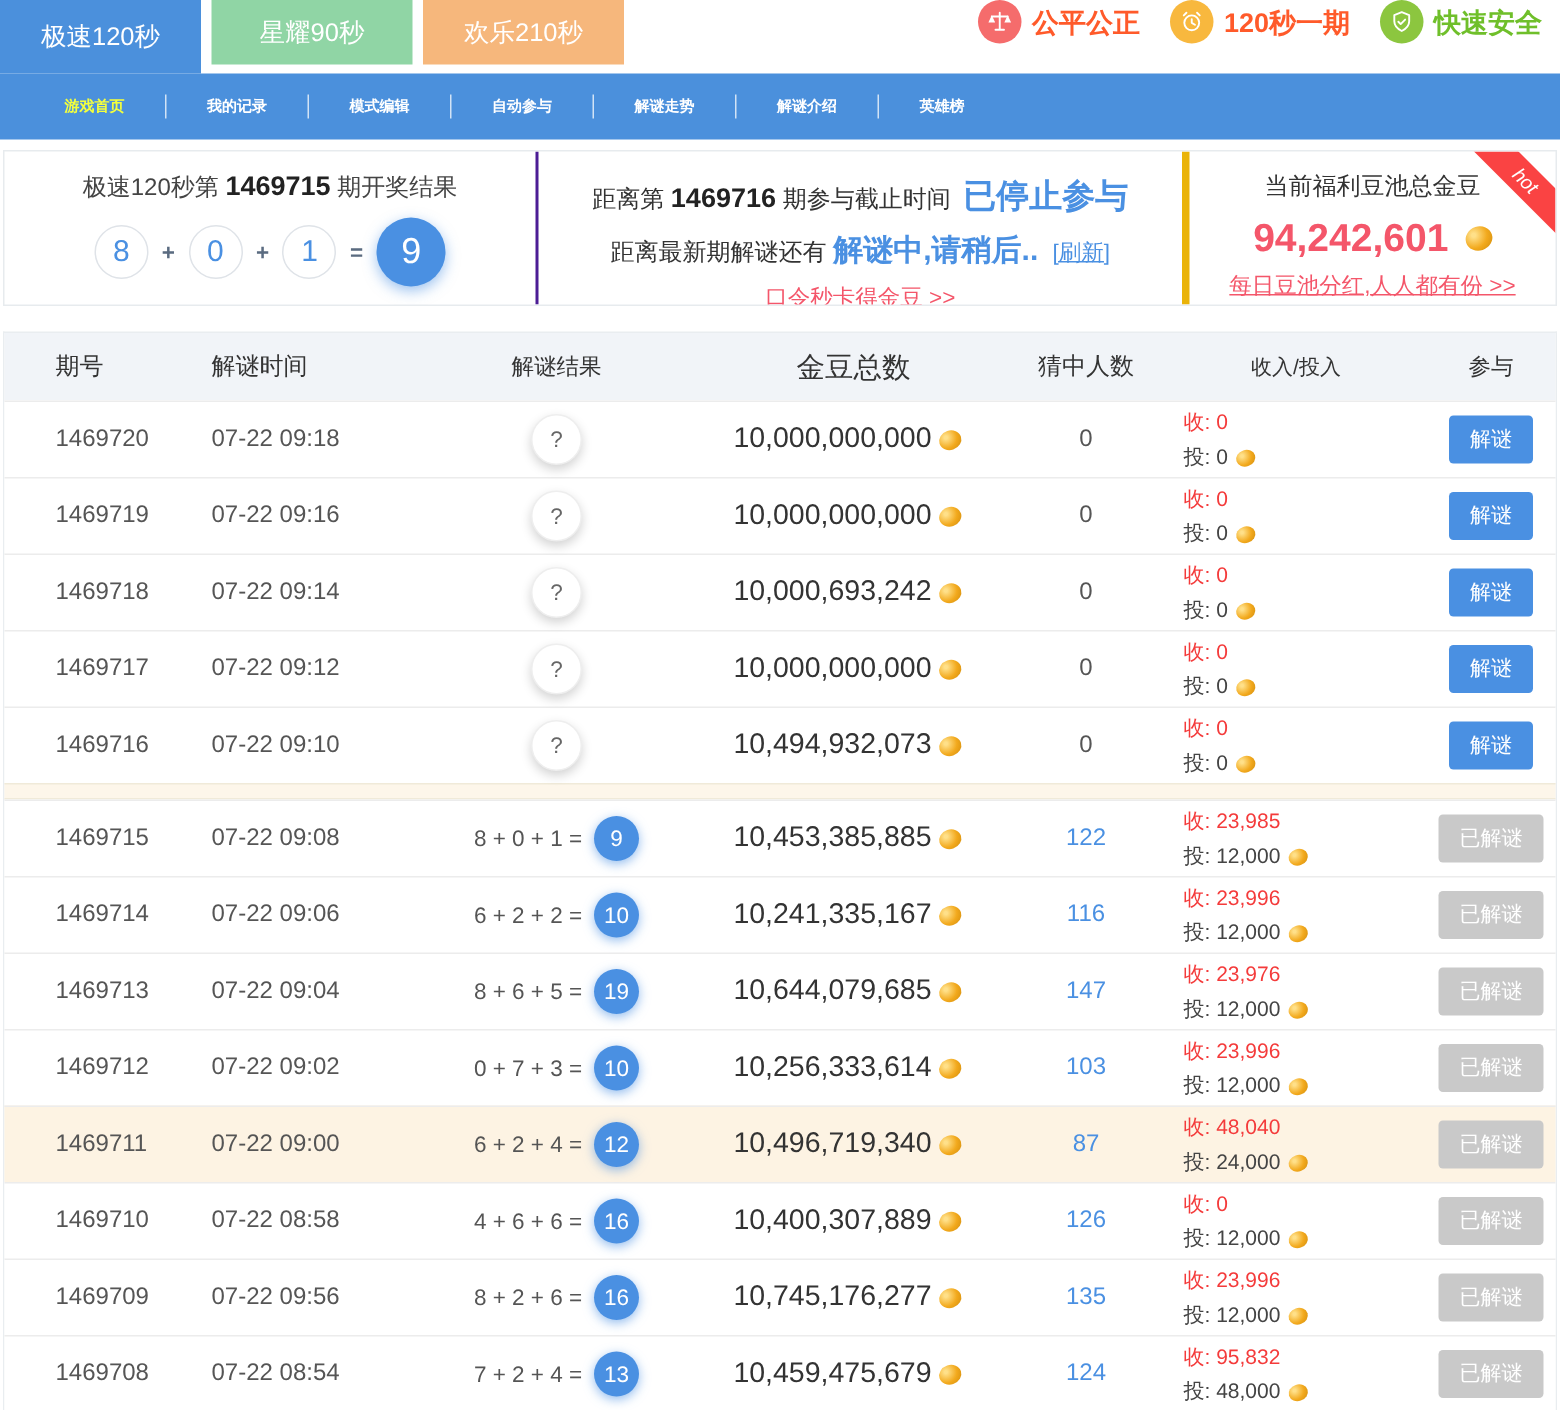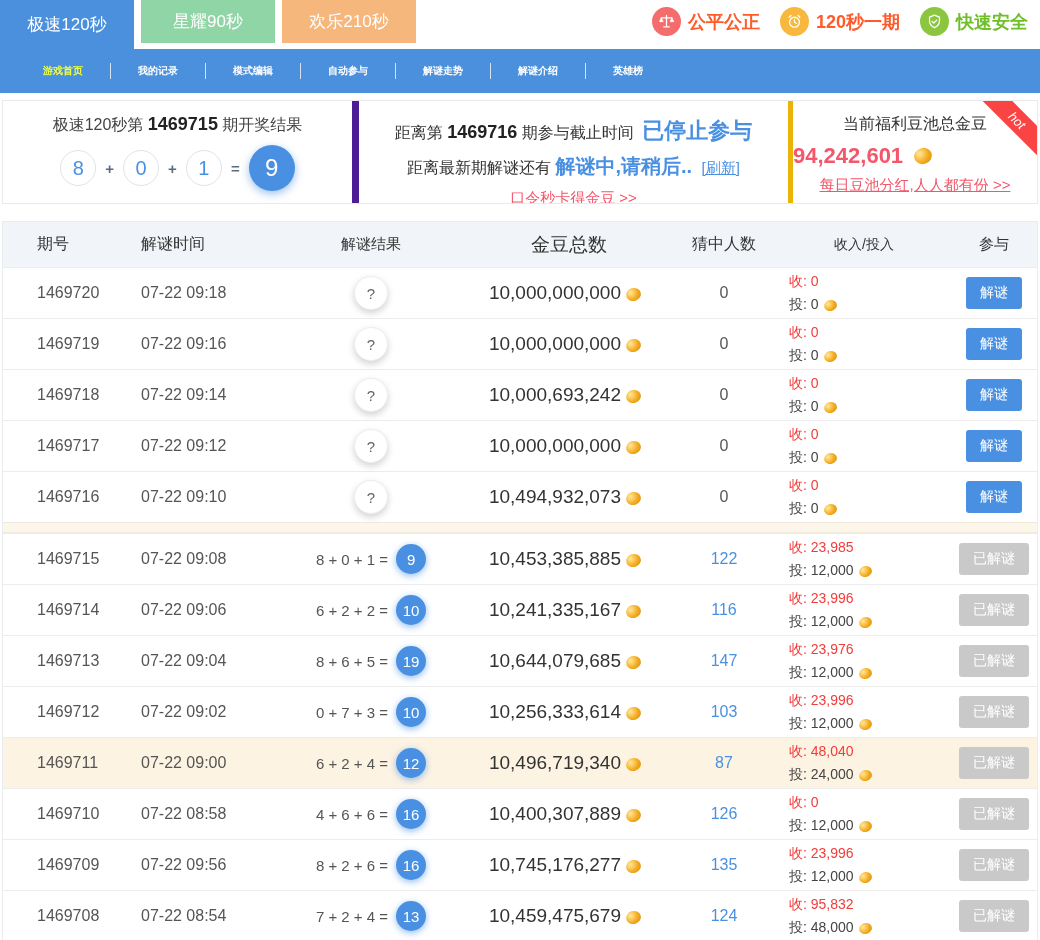--- a/index.html
+++ b/index.html
@@ -10,56 +10,56 @@
   
   .tabs-row { display: flex; height: 49px; background: #fff; align-items: flex-start; }
   .tab {
     width: 134px; height: 43px; margin-right: 7px; display: flex;
     align-items: center; justify-content: center; color: #fff; font-size: 17px;
     cursor: pointer; flex: 0 0 auto;
   }
   .tab.active { background: #4b90dc; height: 49px; }
   .tab.green  { background: #90d5a5; }
   .tab.orange { background: #f6b77c; }
-  .badges { margin-left: auto; display: flex; align-items: center; gap: 20px; height: 43px; padding-right: 12px; }
+  .badges { margin-left: auto; display: flex; align-items: flex-start; gap: 20px; height: 43px; padding-right: 12px; }
   .badge { display: flex; align-items: center; gap: 7px; font-size: 18px; font-weight: bold; }
   .badge-circle { width: 29px; height: 29px; border-radius: 50%; display: flex; align-items: center; justify-content: center; flex: 0 0 auto; }
   .bc-red   { background: #f56c6c; }
   .bc-orange{ background: #f8b83e; }
   .bc-green { background: #8cc63f; }
   .bt-red   { color: #ff5a2a; }
   .bt-green { color: #6fbf2a; }
   
   .nav { height: 44px; background: #4b90dc; display: flex; align-items: center; padding-left: 16px; }
   .nav-item { color: #fff; font-size: 10px; font-weight: bold; padding: 0 27px; cursor: pointer; white-space: nowrap; }
   .nav-item.active { color: #f3ff3d; }
   .nav-div { width: 1px; height: 16px; background: rgba(255,255,255,.75); }
   
   .panel { margin: 7px 2px 0; height: 104px; background: #fff; border: 1px solid #e7ebee; display: flex; position: relative; overflow: hidden; }
   .panel-sec { padding-top: 13px; text-align: center; }
-  .sec-left { width: 356px; border-right: 7px solid #4c1d95; }
+  .sec-left { width: 356px; border-right: 2px solid #4c1d95; }
   .sec-mid  { width: 434px; border-right: 5px solid #eab308; }
   .sec-right{ flex: 1; }
   .draw-title { font-size: 16px; color: #444; }
   .draw-title b { color: #222; font-size: 18px; }
   .balls { margin-top: 9px; display: flex; align-items: center; justify-content: center; gap: 9px; }
   .ball { width: 36px; height: 36px; border: 1px solid #dfe3e8; border-radius: 50%; background: #fff;
           display: flex; align-items: center; justify-content: center; font-size: 20px; color: #4a90e2; }
   .op { color: #5a6b80; font-size: 15px; font-weight: bold; }
   .sum-ball { width: 46px; height: 46px; border-radius: 50%; background: #4a90e2; color: #fff; font-size: 24px;
               display: flex; align-items: center; justify-content: center; box-shadow: 0 3px 9px rgba(74,144,226,.55); }
   .mid-l1 { font-size: 16px; color: #333; margin-top: 2px; }
   .mid-l1 b { font-size: 18px; color: #222; }
   .status-big { font-size: 22px; font-weight: bold; color: #4a90e2; margin-left: 4px; }
   .mid-l2 { font-size: 16px; color: #333; margin-top: 7px; }
   .status-mid { font-size: 20px; font-weight: bold; color: #4a90e2; }
   .refresh-link { font-size: 15px; color: #4a90e2; text-decoration: underline; cursor: pointer; margin-left: 5px; }
   .promo-link { display: inline-block; margin-top: 9px; font-size: 15px; color: #f4566a; text-decoration: underline; cursor: pointer; }
   .pool-title { font-size: 16px; color: #333; }
-  .pool-amount { margin-top: 8px; font-size: 22px; font-weight: bold; color: #f4566a; display: flex; align-items: center; gap: 6px; }
+  .pool-amount { margin-top: 8px; font-size: 26px; font-weight: bold; color: #f4566a; display: flex; align-items: center; justify-content: center; gap: 6px; }
   .pool-link { display: inline-block; margin-top: 7px; font-size: 15px; color: #f4566a; text-decoration: underline; cursor: pointer; }
   .ribbon { position: absolute; top: 0; right: 0; width: 62px; height: 62px; overflow: hidden; pointer-events: none; }
   .ribbon span { position: absolute; display: block; width: 92px; padding: 3px 0; background: #fa4343; color: #fff;
                  text-align: center; font-size: 13px; font-style: italic; transform: rotate(45deg); right: -26px; top: 9px; }
   
   .coin { display: inline-block; width: 15px; height: 13px; border-radius: 50%;
           background: radial-gradient(circle at 35% 30%, #ffe089 8%, #f2a91d 55%, #cf8a0b 100%);
           transform: rotate(-18deg); vertical-align: -2px; margin-left: 5px; }
   .coin.sm { width: 13px; height: 11px; }
   

